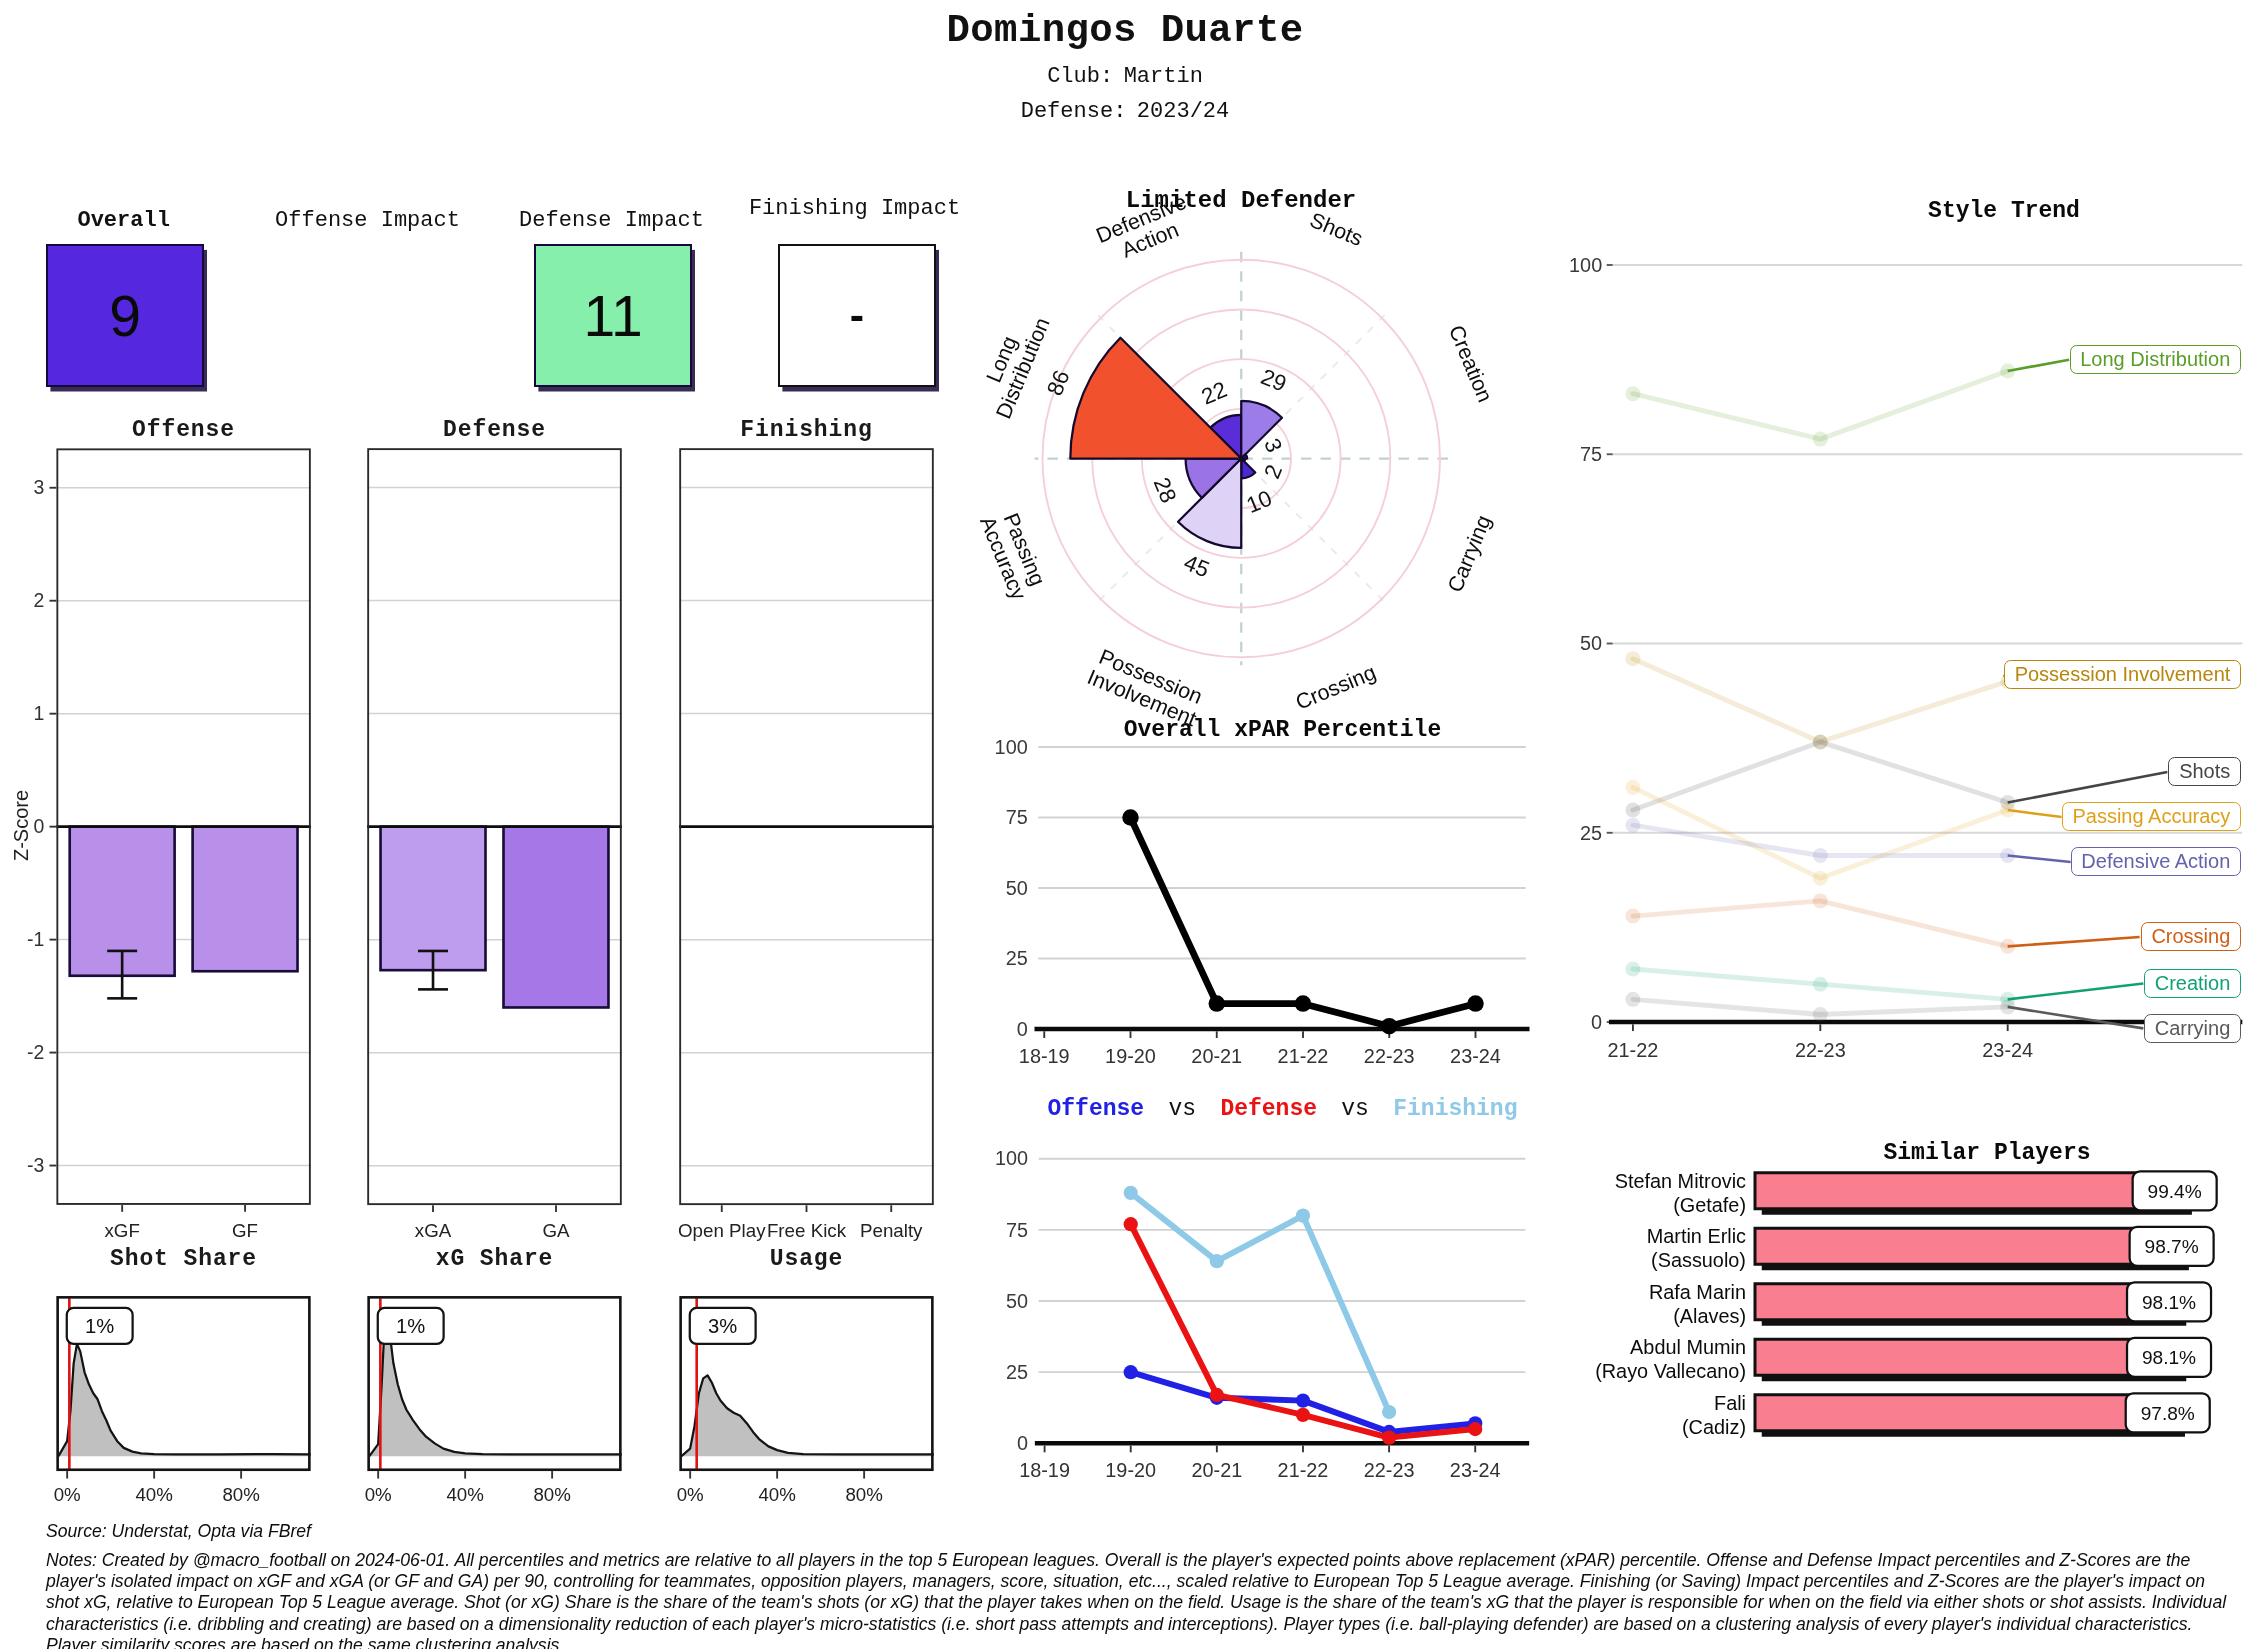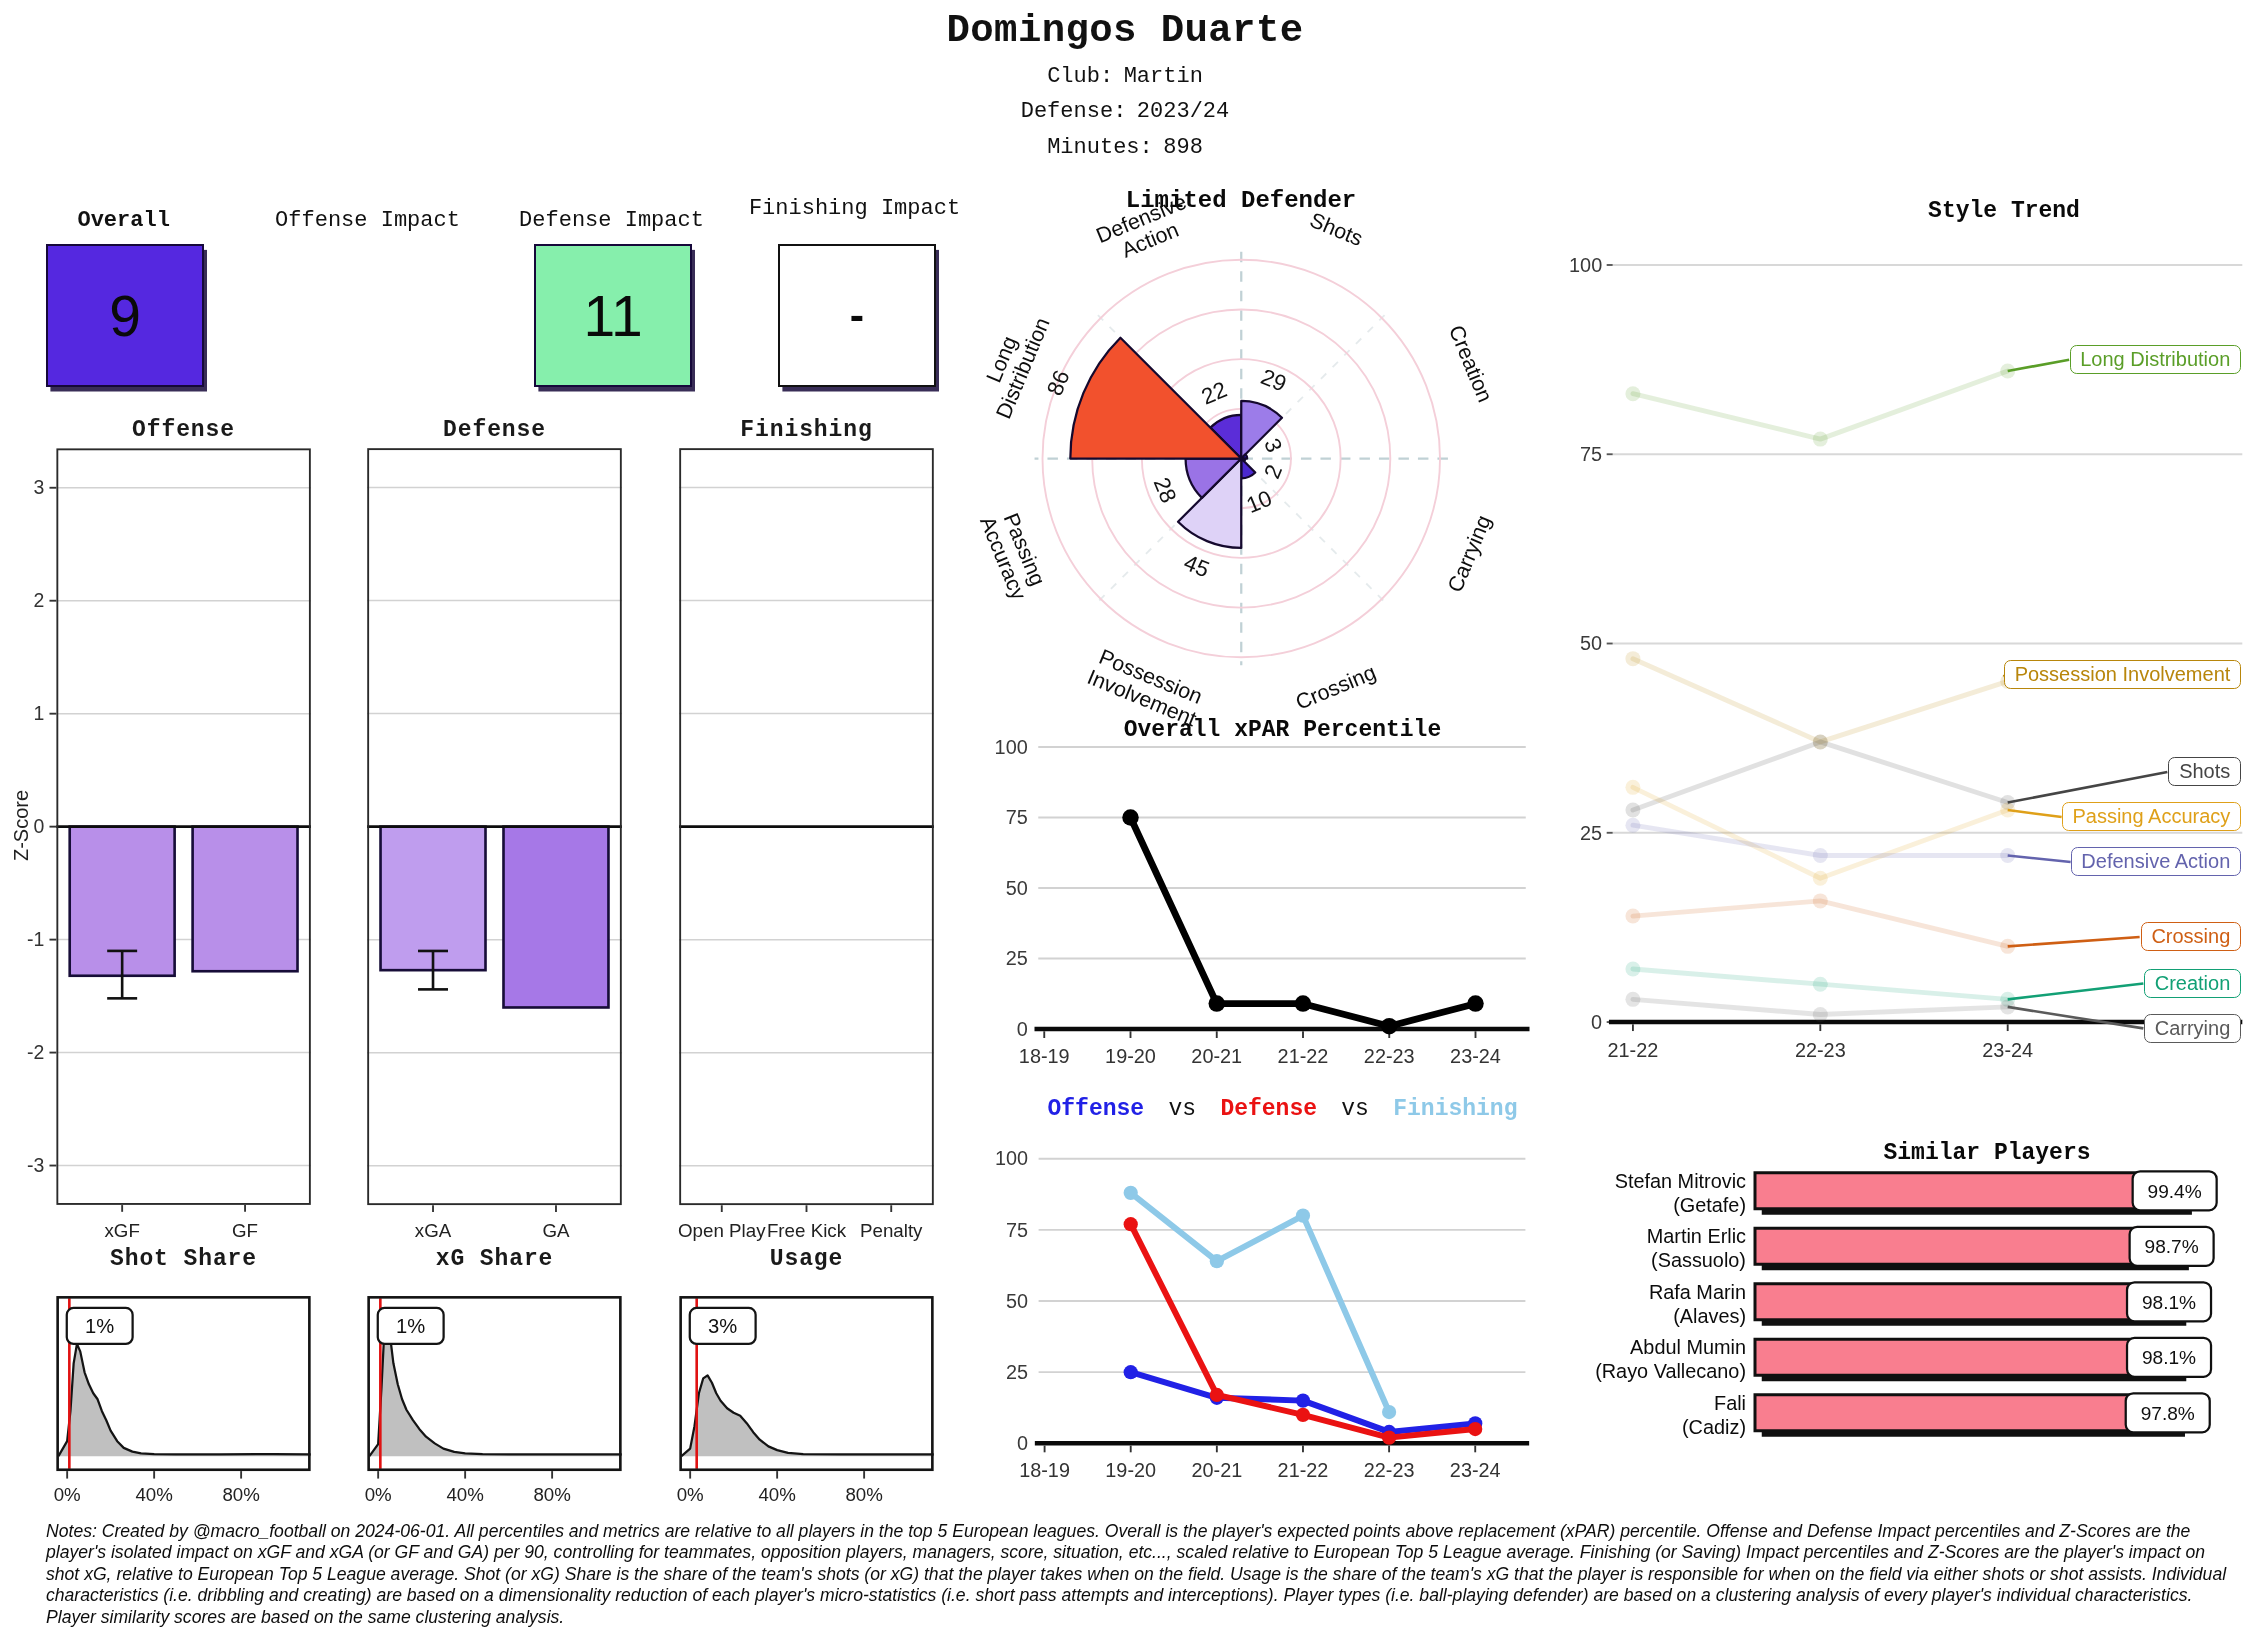--- a/index.html
+++ b/index.html
@@ -34,23 +34,20 @@
 
 <div id="canvas">
 
   <div class="abs ctr" style="left:0;top:9px;width:2250px;">
     <div class="hdr-title">Domingos Duarte</div>
     <div class="hdr-line">
       <span class="lbl">Club:</span><span>Martin</span>
     </div>
     <div class="hdr-line">
       <span class="lbl">Defense:</span><span>2023/24</span>
-    </div>
-    <div class="hdr-line">
-      <span class="lbl">Minutes:</span><span>898</span>
     </div>
   </div>
 
   <div class="abs ctr card-label" style="left:11.2px;top:208px;width:225px;font-weight:700;">Overall</div>
   <div class="abs ctr card-label" style="left:255px;top:208px;width:225px;">Offense Impact</div>
   <div class="abs ctr card-label" style="left:499px;top:208px;width:225px;">Defense Impact</div>
   <div class="abs ctr card-label" style="left:742px;top:196px;width:225px;">Finishing Impact</div>
 
   <div class="abs card" style="left: 46px; top: 244px; width: 154px; height: 139px; background: rgb(85, 40, 224);">
       <span class="card-val">9</span>
@@ -384,20 +381,21 @@
       <text x="58" y="49" font-size="27" fill="#111" text-anchor="middle" font-family="&quot;Liberation Sans&quot;,sans-serif">3%</text>
       <line x1="14.52991452991453" y1="234" x2="14.52991452991453" y2="244" stroke="#333" stroke-width="2.5"></line>
       <text x="14.52991452991453" y="274" font-size="25" fill="#222" text-anchor="middle" font-family="&quot;Liberation Sans&quot;,sans-serif">0%</text>
       <line x1="130.76923076923077" y1="234" x2="130.76923076923077" y2="244" stroke="#333" stroke-width="2.5"></line>
       <text x="130.76923076923077" y="274" font-size="25" fill="#222" text-anchor="middle" font-family="&quot;Liberation Sans&quot;,sans-serif">40%</text>
       <line x1="247.008547008547" y1="234" x2="247.008547008547" y2="244" stroke="#333" stroke-width="2.5"></line>
       <text x="247.008547008547" y="274" font-size="25" fill="#222" text-anchor="middle" font-family="&quot;Liberation Sans&quot;,sans-serif">80%</text>
     </svg>
 
   <div class="abs footer" style="left:46px;top:1521px;width:2182px;">
+    <div class="src">Source: Understat, Opta via FBref</div>
     <div class="notes">Notes: Created by @macro_football on 2024-06-01. All percentiles and metrics are relative to all players in the top 5 European leagues. Overall is the player's expected points above replacement (xPAR) percentile. Offense and Defense Impact percentiles and Z-Scores are the player's isolated impact on xGF and xGA (or GF and GA) per 90, controlling for teammates, opposition players, managers, score, situation, etc..., scaled relative to European Top 5 League average. Finishing (or Saving) Impact percentiles and Z-Scores are the player's impact on shot xG, relative to European Top 5 League average. Shot (or xG) Share is the share of the team's shots (or xG) that the player takes when on the field. Usage is the share of the team's xG that the player is responsible for when on the field via either shots or shot assists. Individual characteristics (i.e. dribbling and creating) are based on a dimensionality reduction of each player's micro-statistics (i.e. short pass attempts and interceptions). Player types (i.e. ball-playing defender) are based on a clustering analysis of every player's individual characteristics. Player similarity scores are based on the same clustering analysis.</div>
   </div>
 
 <div class="style-label" style="border: 1.9px solid rgb(90, 158, 40); color: rgb(90, 158, 40); top: 345px;">Long Distribution</div>
     <div class="style-label" style="border: 1.9px solid rgb(184, 134, 11); color: rgb(184, 134, 11); top: 660px;">Possession Involvement</div>
     <div class="style-label" style="border: 1.9px solid rgb(69, 69, 69); color: rgb(69, 69, 69); top: 757px;">Shots</div>
     <div class="style-label" style="border: 1.9px solid rgb(223, 160, 25); color: rgb(223, 160, 25); top: 802px;">Passing Accuracy</div>
     <div class="style-label" style="border: 1.9px solid rgb(99, 99, 173); color: rgb(99, 99, 173); top: 847px;">Defensive Action</div>
     <div class="style-label" style="border: 1.9px solid rgb(207, 95, 20); color: rgb(207, 95, 20); top: 922px;">Crossing</div>
     <div class="style-label" style="border: 1.9px solid rgb(18, 160, 117); color: rgb(18, 160, 117); top: 969px;">Creation</div>

